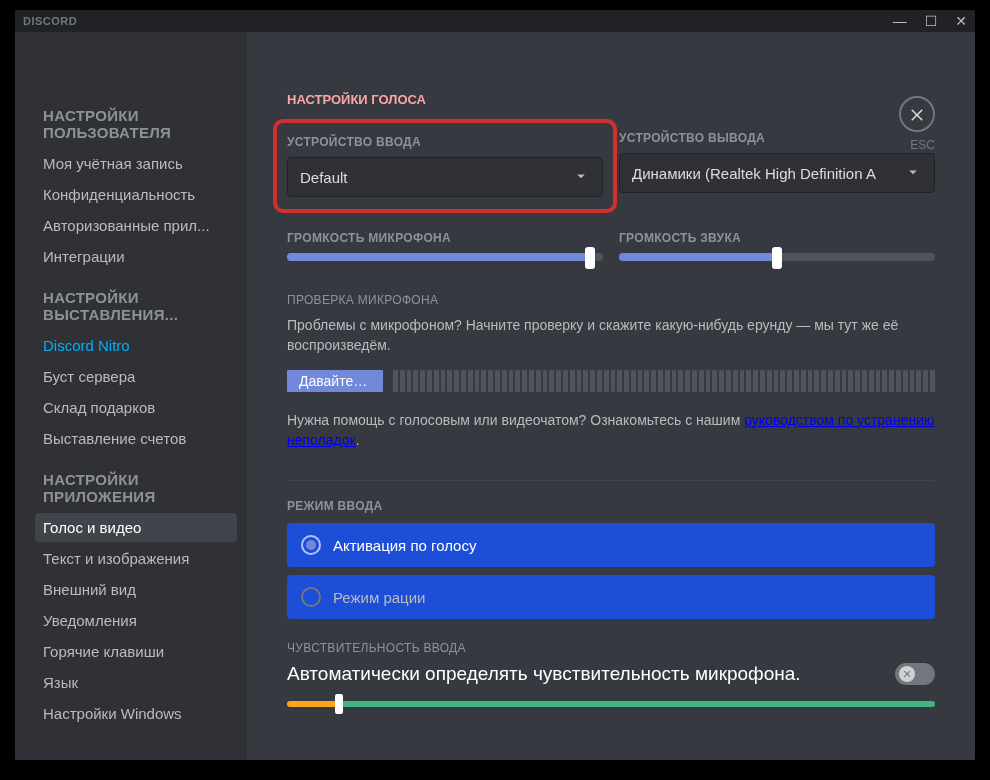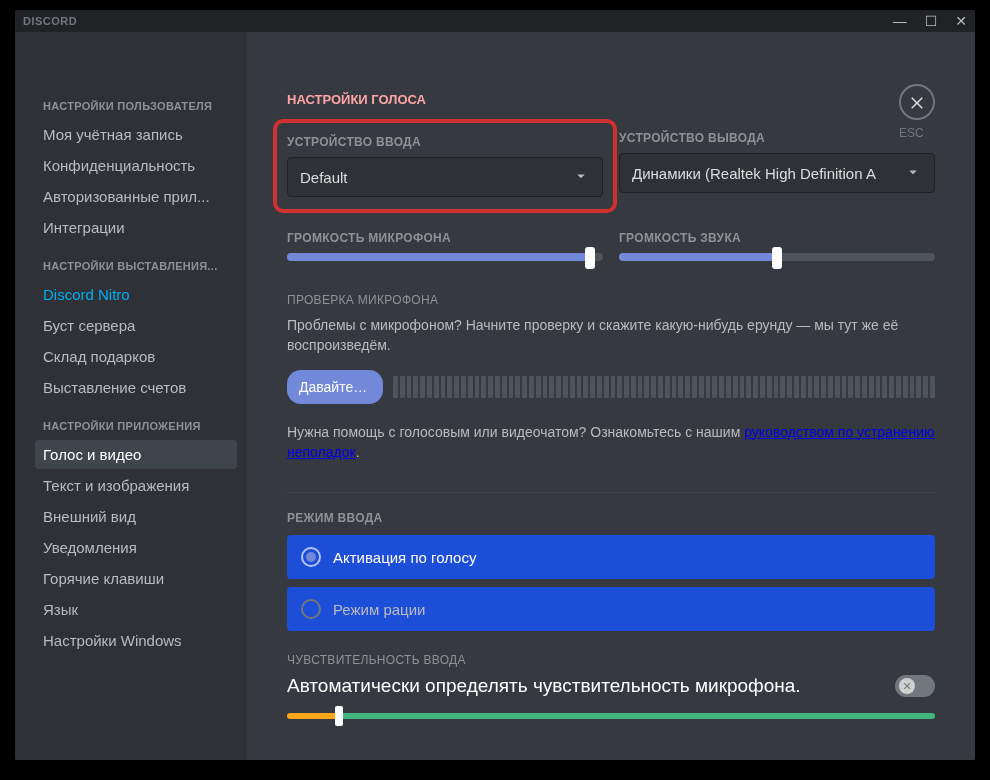--- a/index.html
+++ b/index.html
@@ -4,45 +4,45 @@
 <style>
 * { margin: 0; padding: 0; box-sizing: border-box; font-family: -apple-system, BlinkMacSystemFont, "Segoe UI", Helvetica, Arial, sans-serif; }
 body { background: #000; width: 990px; height: 780px; overflow: hidden; }
 .window { background: #202225; width: 960px; height: 750px; margin: 10px auto 0; border-radius: 2px; display: flex; flex-direction: column; overflow: hidden; }
 .titlebar { height: 22px; background: #202225; display: flex; align-items: center; padding: 0 8px; }
 .titlebar-title { color: #72767d; font-size: 11px; font-weight: 700; letter-spacing: 0.5px; }
 .titlebar-controls { margin-left: auto; display: flex; gap: 18px; color: #b9bbbe; }
 .titlebar-controls span { font-size: 14px; cursor: pointer; }
 .content { display: flex; flex: 1; background: #36393f; overflow: hidden; }
 .sidebar { width: 232px; background: #2f3136; padding: 60px 10px 20px 20px; overflow-y: auto; }
-.sidebar-header { color: #8e9297; font-size: 11px; font-weight: 700; letter-spacing: 0.3px; margin: 8px 0 8px 0; padding: 0 8px; }
+.sidebar-header { color: #8e9297; font-size: 15px; font-weight: 700; letter-spacing: 0.3px; margin: 15px 0 8px 0; padding: 0 8px; }
 .sidebar-header.mt { margin-top: 18px; }
 .sidebar-item { color: #b9bbbe; font-size: 15px; padding: 6px 8px; border-radius: 4px; cursor: pointer; margin-bottom: 2px; white-space: nowrap; overflow: hidden; text-overflow: ellipsis; }
 .sidebar-item.active { background: #40444b; color: #fff; }
 .sidebar-item.link { color: #00aff4; }
 .main { flex: 1; background: #36393f; padding: 60px 40px 20px 40px; position: relative; overflow: hidden; }
-.close-btn { position: absolute; top: 52px; right: 40px; text-align: left; }
+.close-btn { position: absolute; top: 64px; right: 40px; text-align: right; }
 .close-circle { width: 36px; height: 36px; border: 2px solid #72767d; border-radius: 50%; display: flex; align-items: center; justify-content: center; color: #dcddde; font-size: 18px; cursor: pointer; }
 .close-label { color: #72767d; font-size: 12px; margin-top: 6px; }
 .page-title { color: #fca5a5; font-size: 13px; font-weight: 600; margin-bottom: 24px; }
 .row { display: flex; gap: 16px; }
 .col { flex: 1; }
 .field-label { color: #8e9297; font-size: 12px; font-weight: 700; letter-spacing: 0.3px; margin-bottom: 8px; }
 .select { background: #2f3136; border: 1px solid #202225; border-radius: 4px; height: 40px; display: flex; align-items: center; padding: 0 12px; color: #dcddde; font-size: 15px; cursor: pointer; }
 .select .chevron { margin-left: auto; color: #b9bbbe; }
 .highlight-box { border: 4px solid #d03030; border-radius: 10px; padding: 8px 10px 12px 10px; margin: -12px -14px 0 -14px; }
 .highlight-box .field-label { margin-top: 4px; }
 .slider-wrap { padding-top: 18px; padding-bottom: 10px; }
 .slider { position: relative; height: 8px; background: #4f545c; border-radius: 4px; margin-top: 8px; }
 .slider-fill { position: absolute; left: 0; top: 0; height: 8px; background: #7289da; border-radius: 4px; }
 .slider-thumb { position: absolute; top: -6px; width: 10px; height: 22px; background: #fff; border-radius: 3px; transform: translateX(-50%); }
 .section-label { color: #8e9297; font-size: 12px; font-weight: 400; letter-spacing: 0.3px; margin-top: 22px; margin-bottom: 8px; }
 .help-text { color: #b9bbbe; font-size: 14px; line-height: 1.45; }
 .mic-test-row { display: flex; align-items: center; gap: 10px; margin-top: 14px; }
-.btn-primary { background: #7289da; color: #fff; font-size: 14px; padding: 9px 12px; border-radius: 14px; cursor: pointer; white-space: nowrap; overflow: hidden; text-overflow: ellipsis; max-width: 96px; }
+.btn-primary { background: #7289da; color: #fff; font-size: 14px; padding: 3px 12px; border-radius: 1px; cursor: pointer; white-space: nowrap; overflow: hidden; text-overflow: ellipsis; max-width: 96px; }
 .level-meter { flex: 1; display: flex; gap: 2px; height: 22px; }
 .level-meter span { flex: 1; background: #4f545c; border-radius: 1px; }
 .help-block { margin-top: 18px; color: #b9bbbe; font-size: 14px; line-height: 1.45; }
 .radio-group { margin-top: 10px; }
 .radio-item { background: #1d4ed8; border-radius: 4px; padding: 12px 14px; display: flex; align-items: center; gap: 12px; margin-bottom: 8px; cursor: pointer; color: #b9bbbe; font-size: 15px; }
 .radio-item.selected { color: #fff; }
 .radio-circle { width: 20px; height: 20px; border: 2px solid #72767d; border-radius: 50%; display: flex; align-items: center; justify-content: center; }
 .radio-item.selected .radio-circle { border-color: #b4c4ff; }
 .radio-dot { width: 10px; height: 10px; background: #7289da; border-radius: 50%; }
 .sens-row { display: flex; align-items: center; justify-content: space-between; margin-top: 8px; }

